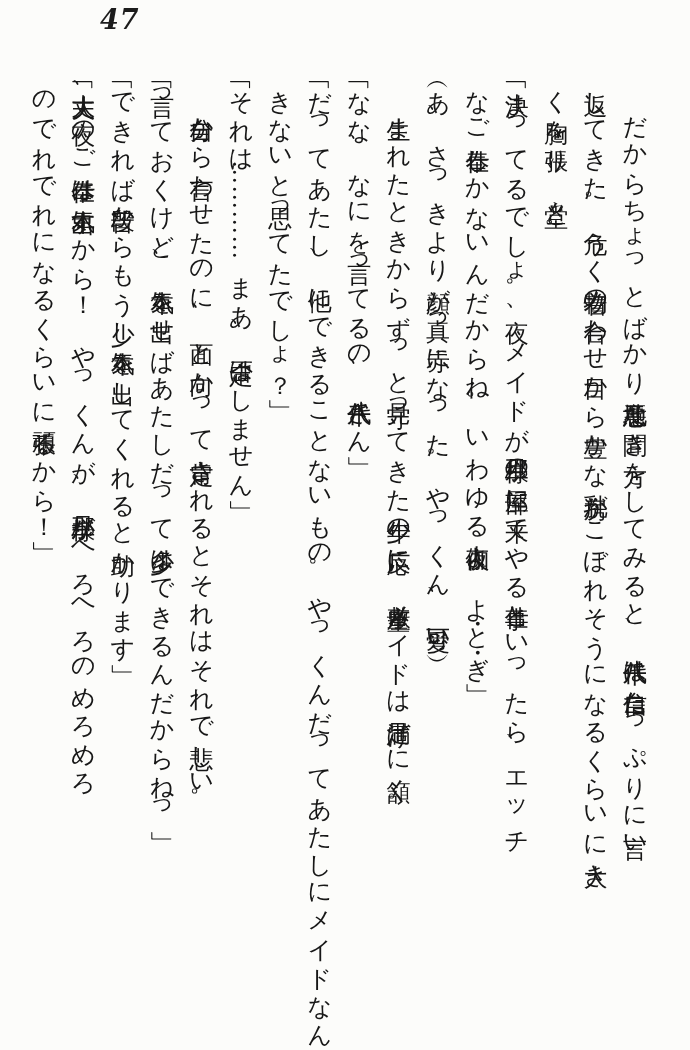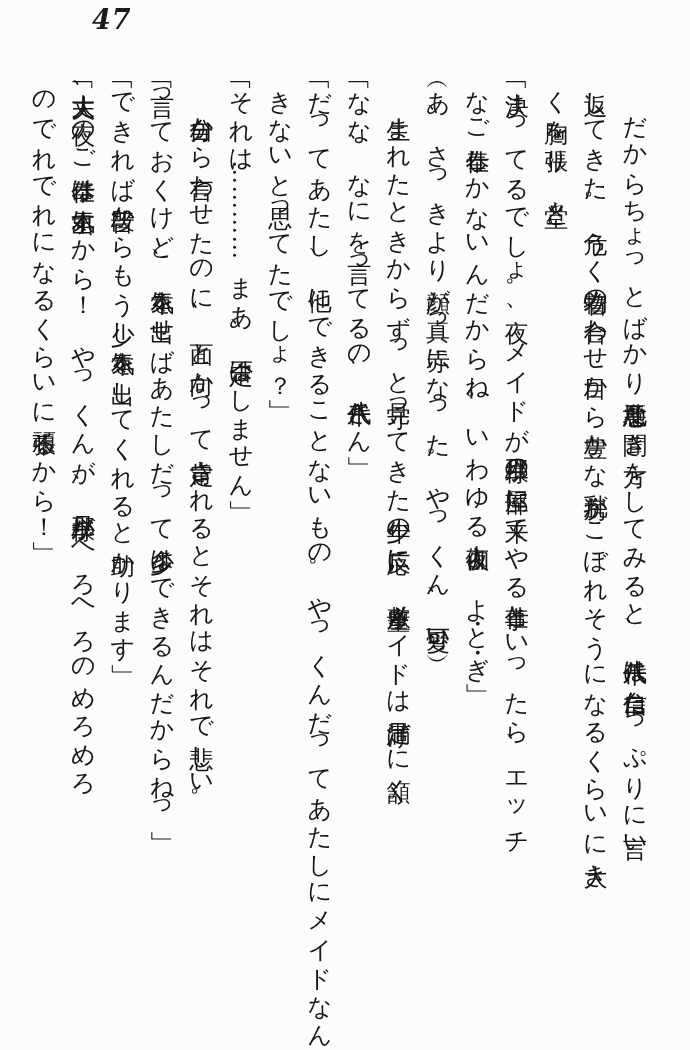--- a/index.html
+++ b/index.html
@@ -10,21 +10,21 @@
     position: relative;
     width: 690px;
     height: 1050px;
     background: #fcfcfa;
     overflow: hidden;
     font-family: "DejaVu Serif", "Liberation Serif", serif;
   }
   .page-number {
     position: absolute;
     top: 4px;
-    left: 92px;
+    left: 100px;
     font-size: 27px;
     font-style: italic;
     font-weight: bold;
     color: #1c1c1c;
     letter-spacing: 1px;
   }
   .text-block {
     position: absolute;
     top: 74px;
     right: 36px;

